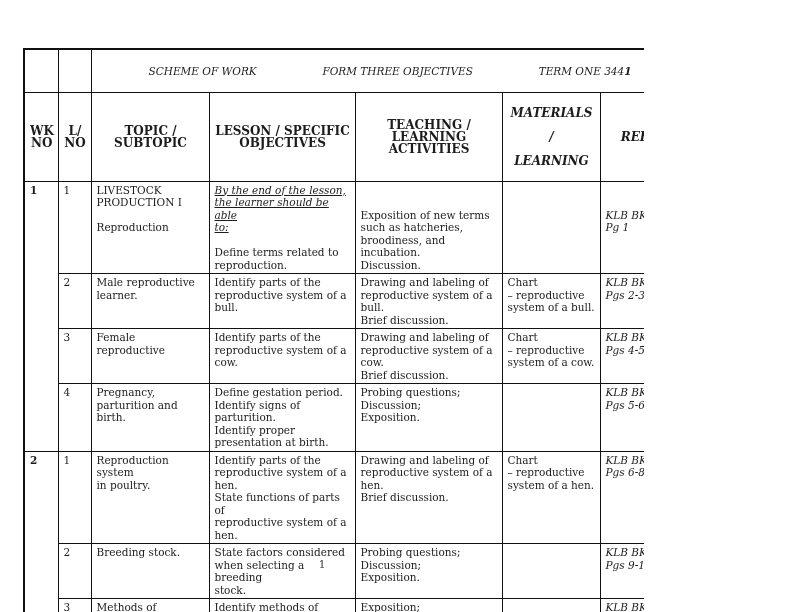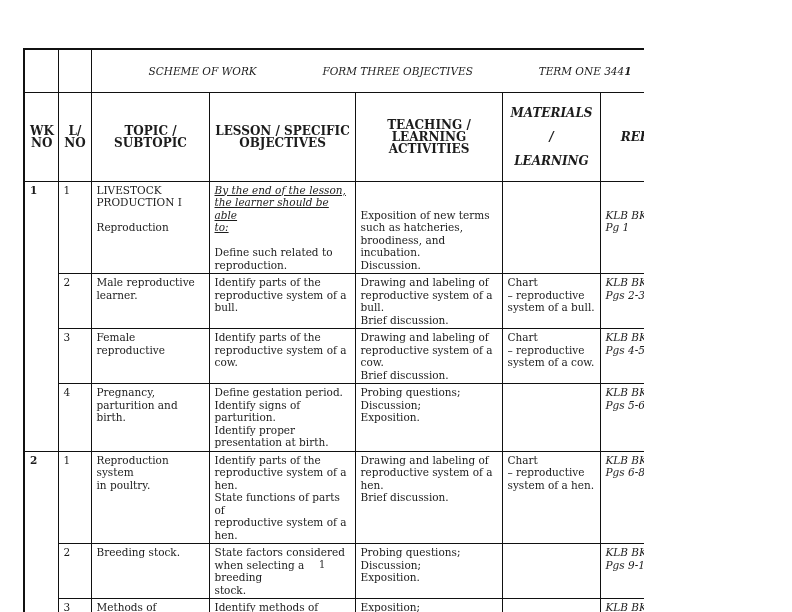--- a/index.html
+++ b/index.html
@@ -85,21 +85,21 @@
 
     <tr style="height: 70px;">
           <td class="wk" rowspan="4">1</td>
           <td class="lno">1</td>
           <td class="topic"><div class="b">LIVESTOCK
 PRODUCTION I</div><div>
 Reproduction</div></td>
           <td class="obj"><div class="intro">By the end of the lesson,
 the learner should be able
 to:</div><div>
-Define such related to
+Define terms related to
 reproduction.</div></td>
           <td class="act">
 
 Exposition of new terms
 such as hatcheries,
 broodiness, and incubation.
 Discussion.</td>
           <td class="mat"></td>
           <td class="ref">
 

